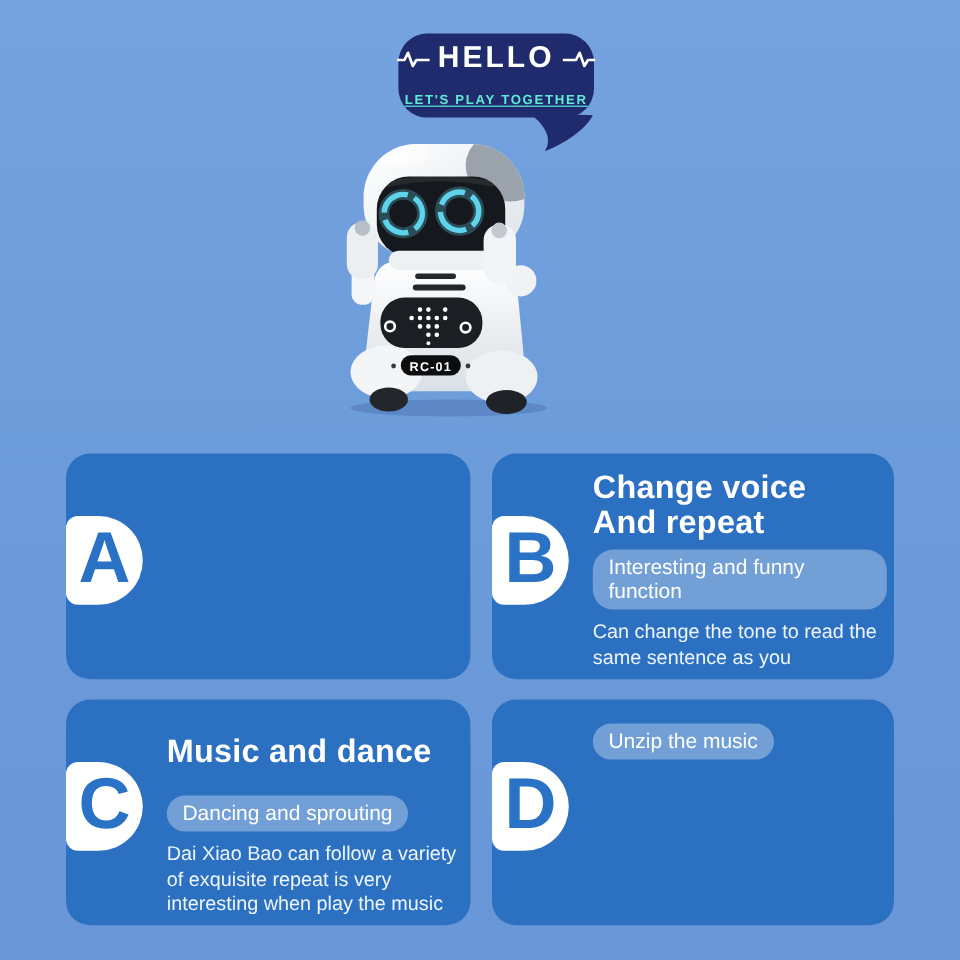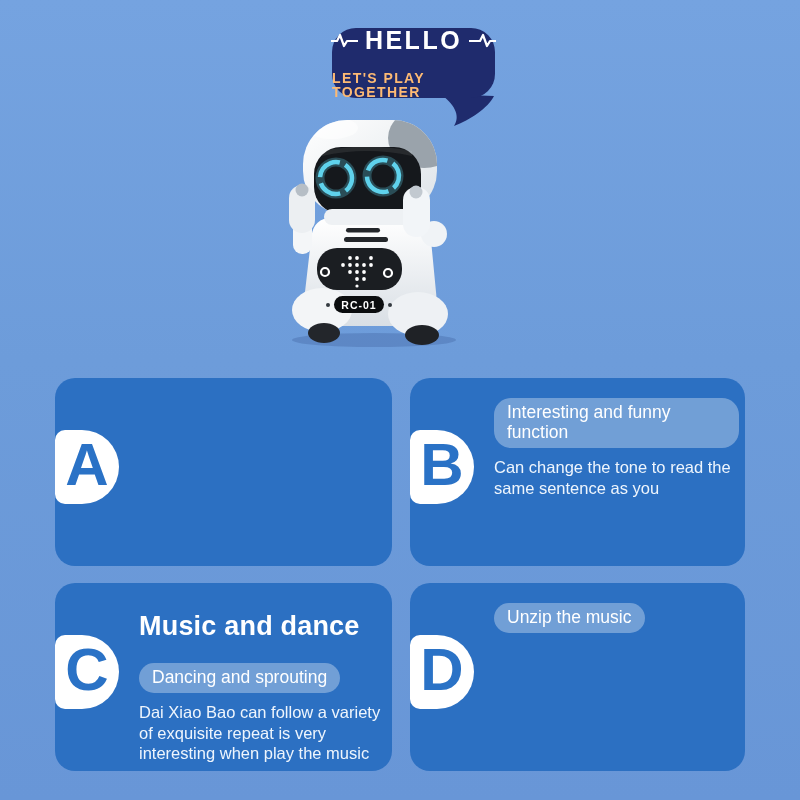--- a/index.html
+++ b/index.html
@@ -6,21 +6,21 @@
   body{font-family:"Liberation Sans", sans-serif; -webkit-font-smoothing:antialiased;}
   .stage{position:relative;width:800px;height:800px;overflow:hidden;
          background:linear-gradient(180deg,#75a3e0 0%, #6d9cda 45%, #6896d7 100%);}
 
   
   .bubble{position:absolute;left:332px;top:28px;width:163px;height:70px;
           background:#1f2b6d;border-radius:24px;display:flex;flex-direction:column;
           align-items:center;justify-content:center;gap:18px;z-index:3;}
   .bubble-row{display:flex;align-items:center;gap:7px;}
   .bubble-title{color:#ffffff;font-weight:700;font-size:25px;letter-spacing:2.5px;line-height:1;}
-  .bubble-sub{color:#fdba74;font-weight:700;font-size:14px;letter-spacing:1.4px;line-height:1;}
+  .bubble-sub{color:#5eead4;font-weight:700;font-size:11px;letter-spacing:1.4px;line-height:1;text-decoration:underline;}
   .pulse{display:block;}
   .bubble-tail{position:absolute;left:436px;top:94px;z-index:2;}
 
   
   .card{position:absolute;background:#2c70c2;border-radius:20px;}
   #card-a{left:55px;top:378px;width:337px;height:188px;}
   #card-b{left:410px;top:378px;width:335px;height:188px;}
   #card-c{left:55px;top:583px;width:337px;height:188px;}
   #card-d{left:410px;top:583px;width:335px;height:188px;}
   .letter-tab{position:absolute;left:0;top:52px;width:64px;height:74px;background:#ffffff;
@@ -144,20 +144,22 @@
     <div class="letter-tab">
       <span class="letter">A</span>
     </div>
   </div>
 
   <div class="card" id="card-b">
     <div class="letter-tab">
       <span class="letter">B</span>
     </div>
     <div class="card-content">
+      <h2 class="card-title">Change voice
+And repeat</h2>
       <div class="pill-wrap"><span class="card-pill">Interesting and funny function</span></div>
       <p class="card-body">Can change the tone to read the
 same sentence as you</p>
     </div>
   </div>
 
   <div class="card" id="card-c">
     <div class="letter-tab">
       <span class="letter">C</span>
     </div>

